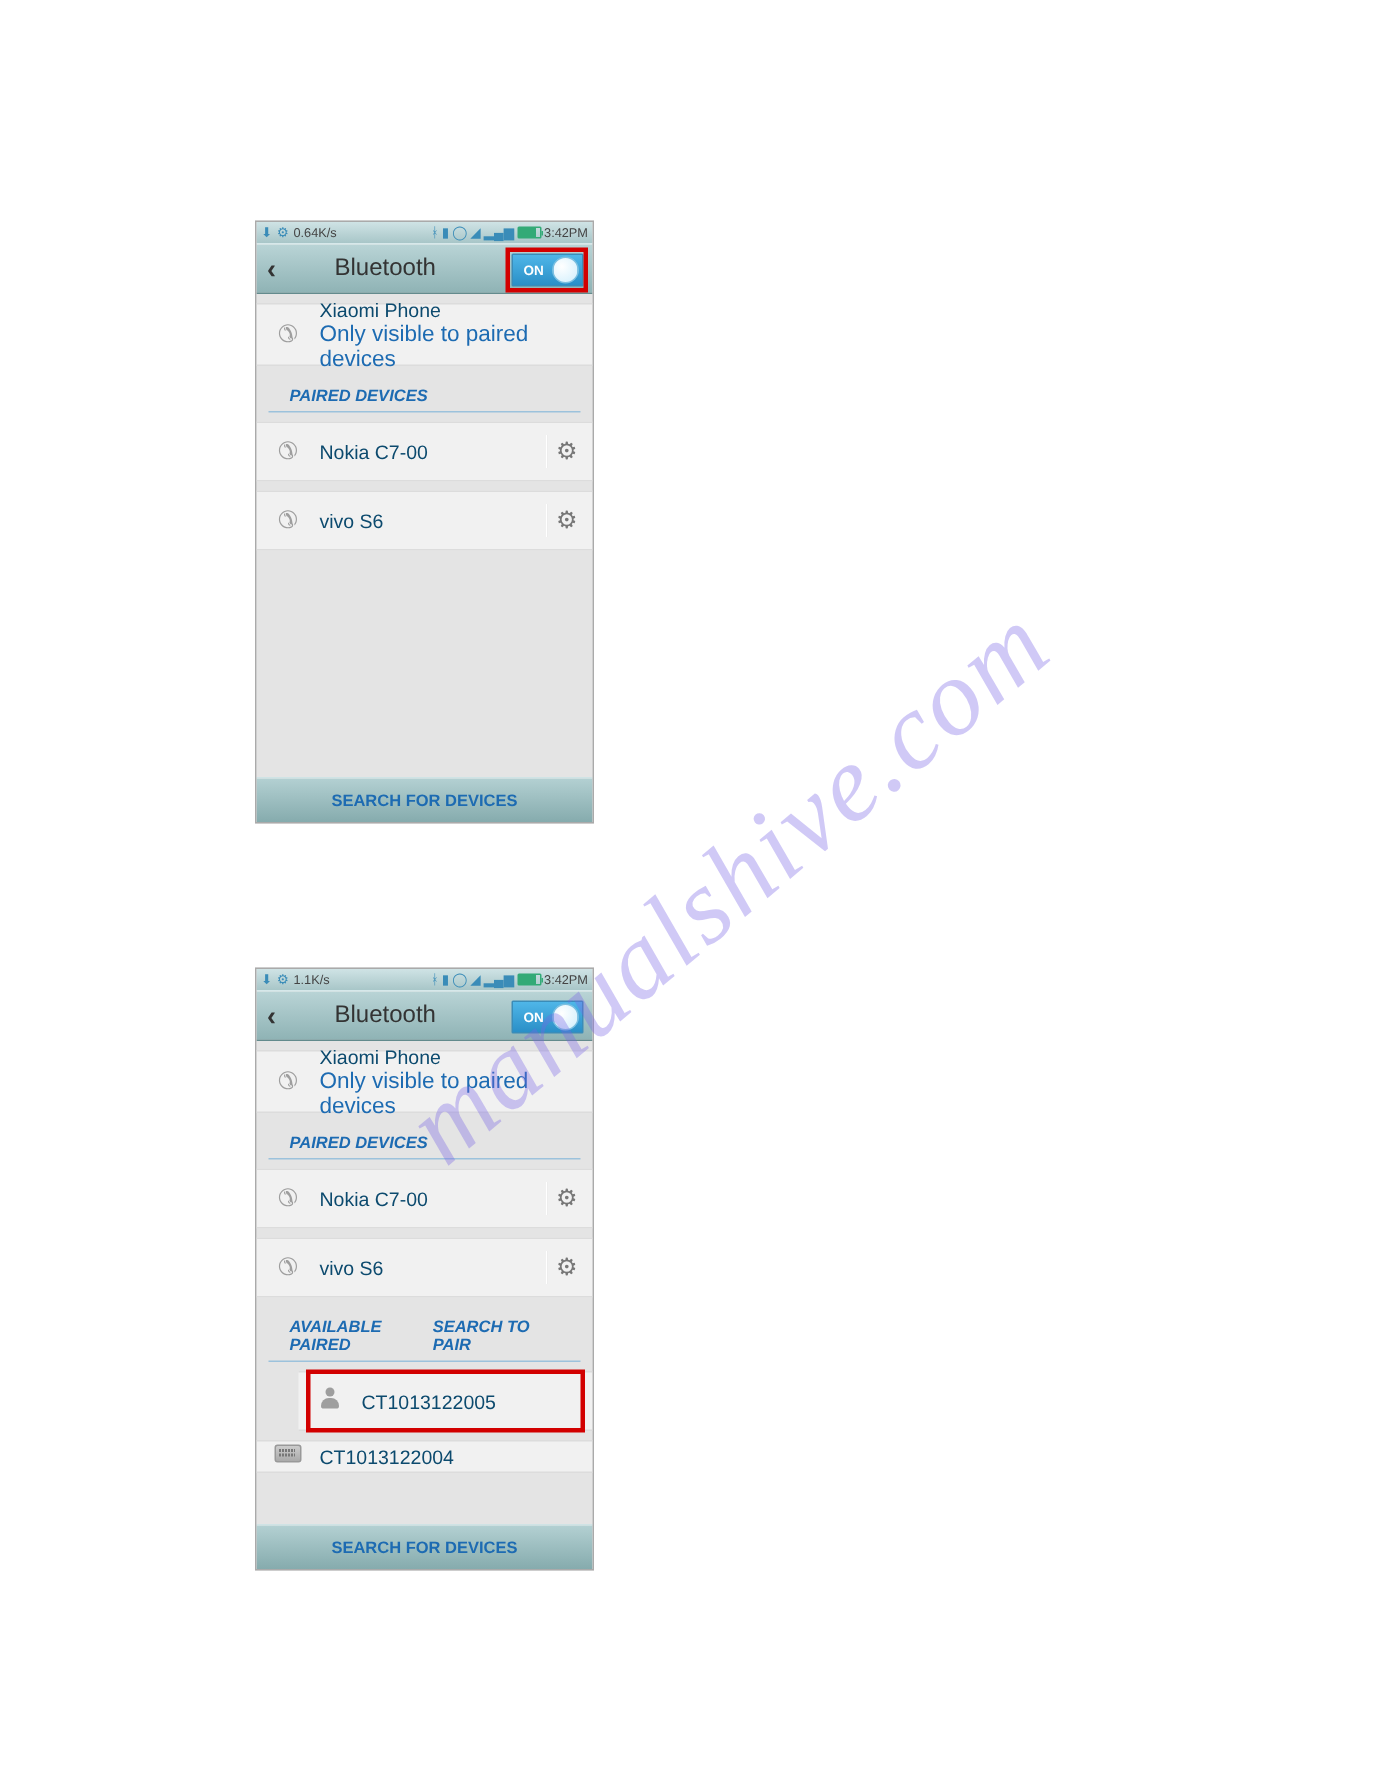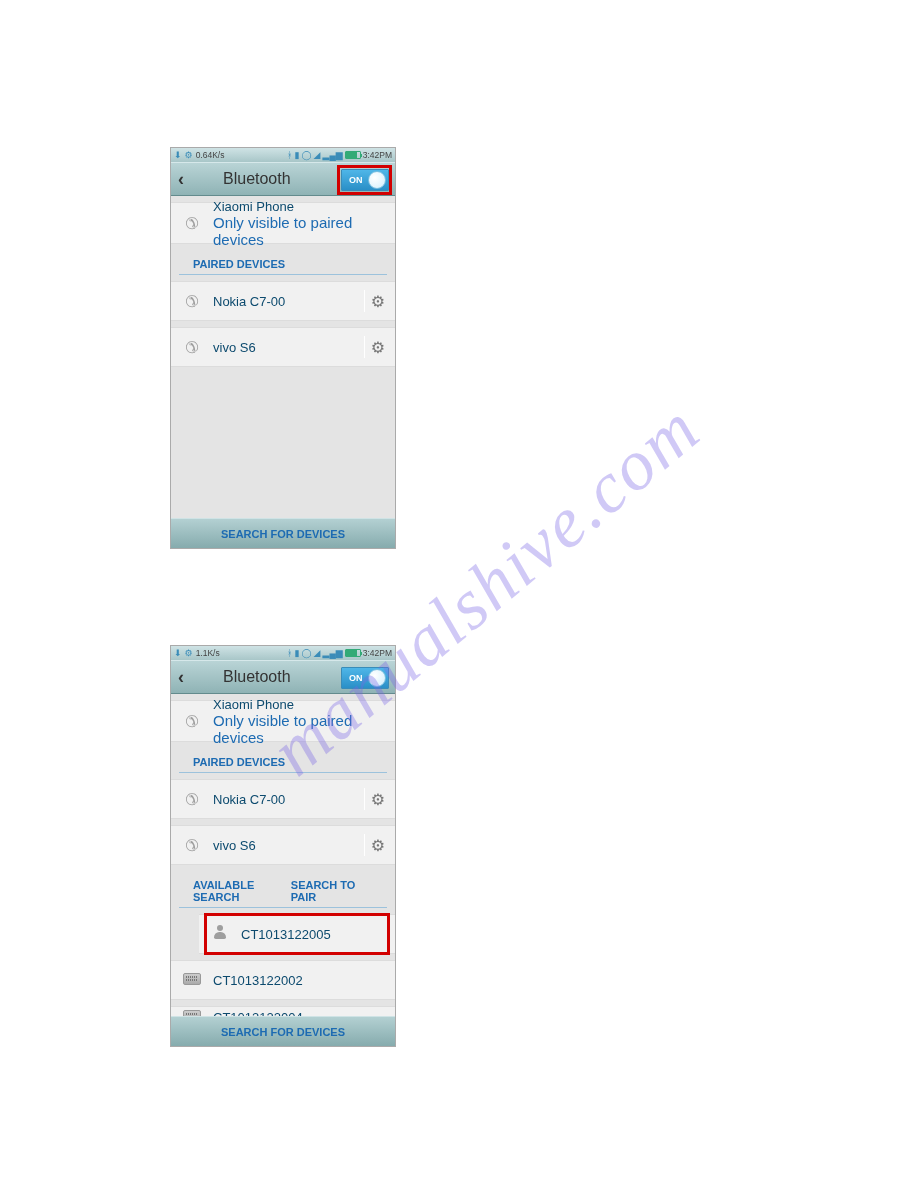--- a/index.html
+++ b/index.html
@@ -148,20 +148,21 @@
 
   .section-label {
     color: #1d6bb2;
     font-size: 11px;
     font-weight: bold;
     padding: 10px 14px 4px;
     border-bottom: 1px solid #9cc2dc;
     margin: 4px 8px 0;
     display: flex;
     justify-content: space-between;
+    font-style: italic;
   }
 
   .bottom-bar {
     height: 31px;
     background: linear-gradient(#b3d0d2, #84aaac);
     display: flex;
     align-items: center;
     justify-content: center;
     color: #1d6bb2;
     font-size: 11px;
@@ -343,38 +344,32 @@
       <div class="row-text">
           <div class="row-title">vivo S6</div>
         </div>
       <div class="row-settings">
         <div class="vbar"></div>
         <div class="gear">⚙</div>
       </div>
     </div>
 
     <div class="section-label">
-      <span>AVAILABLE SEARCH</span>
+      <span>AVAILABLE PAIRED</span>
       <span>SEARCH TO PAIR</span>
     </div>
 
     <div class="list-row" style="position:relative;margin-left:28px;">
       <div class="row-icon no-flip"><span class="person-icon"></span></div>
       <div class="row-text">
           <div class="row-title">CT1013122005</div>
         </div>
       <div class="red-box"></div>
     </div>
 
-    <div class="list-row">
-      <div class="row-icon no-flip"><span class="kbd-icon"></span></div>
-      <div class="row-text">
-          <div class="row-title">CT1013122002</div>
-        </div>
-    </div>
 
     <div class="list-row" style="height:22px; overflow:hidden;">
       <div class="row-icon no-flip"><span class="kbd-icon"></span></div>
       <div class="row-text">
           <div class="row-title">CT1013122004</div>
         </div>
     </div>
   </div>
 
   <div class="bottom-bar">SEARCH FOR DEVICES</div>

